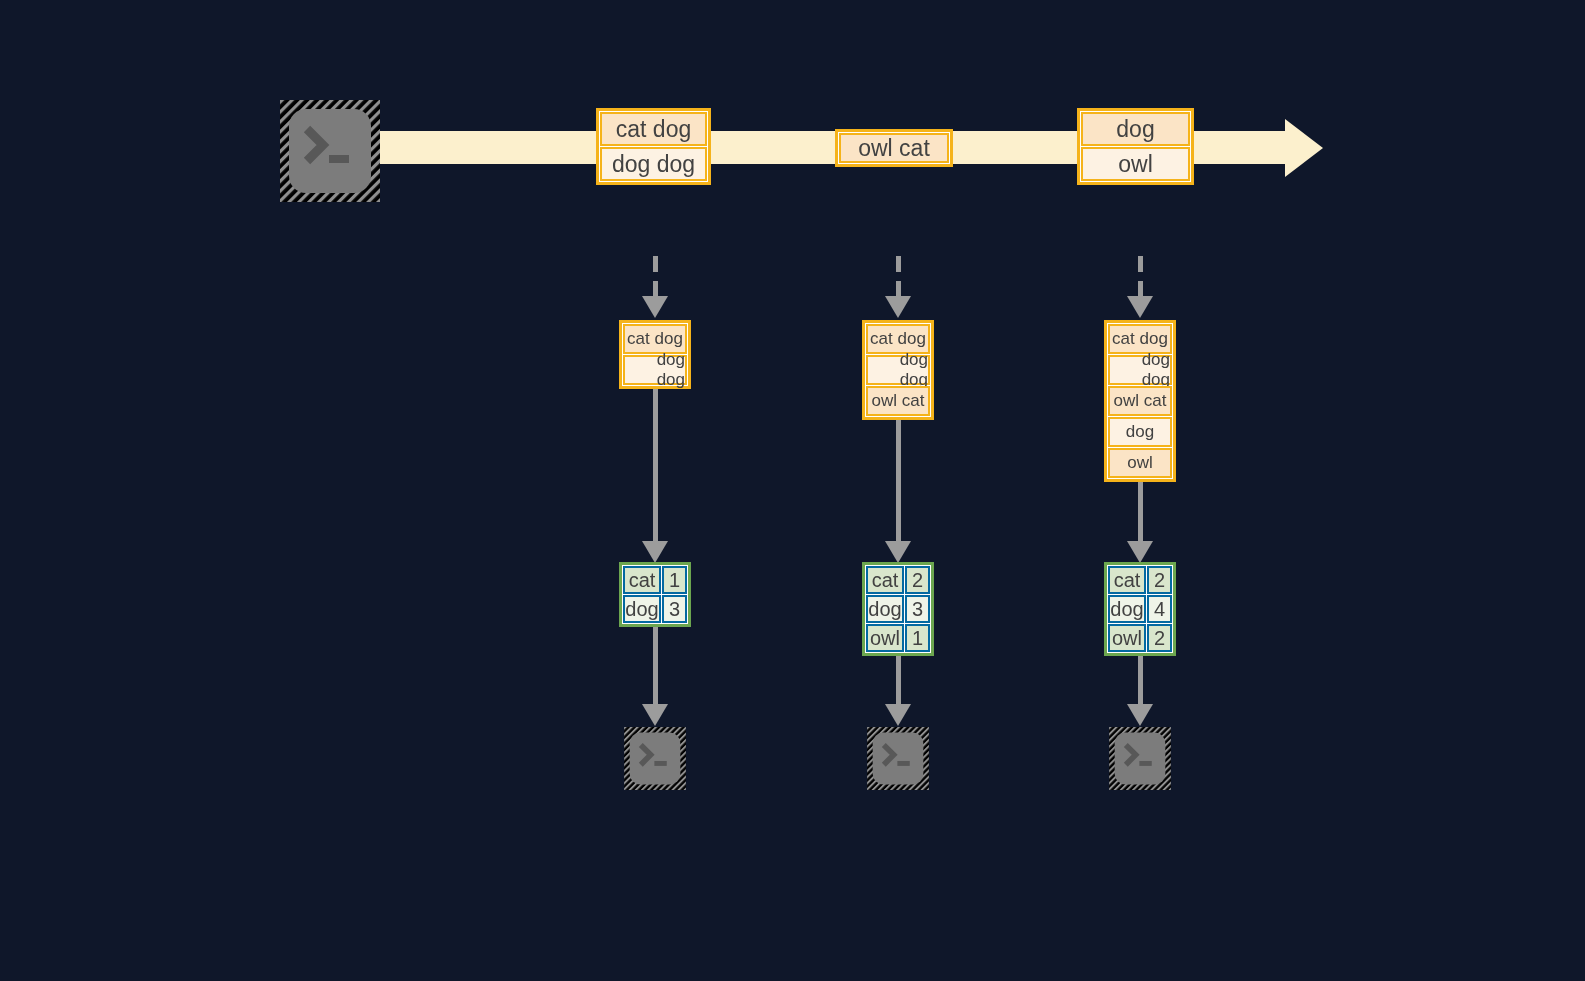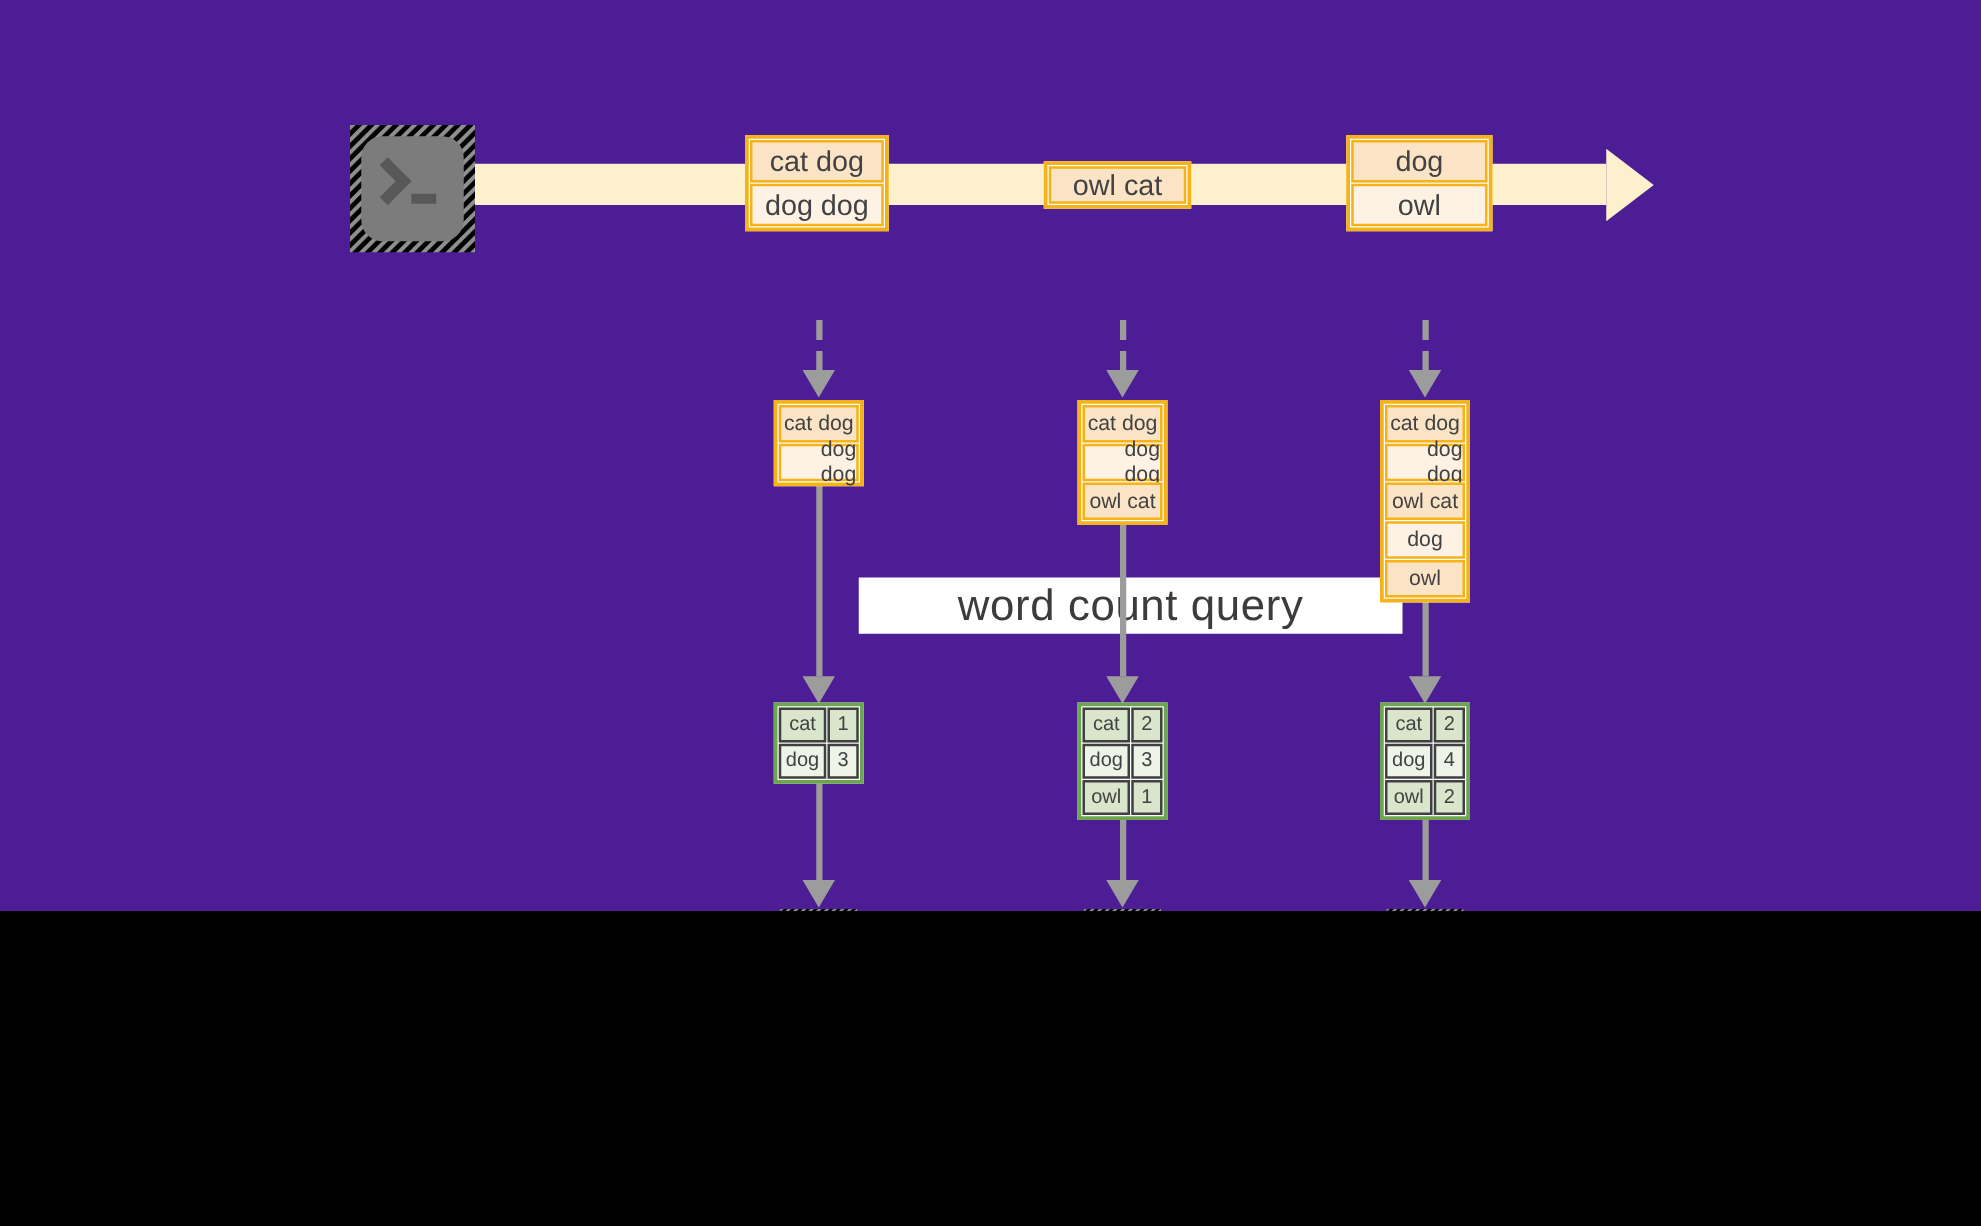--- a/index.html
+++ b/index.html
@@ -1,38 +1,38 @@
 <!DOCTYPE html>
 <html><head>
 <meta charset="utf-8">
 <style>
   html,body{margin:0;padding:0;background:#000;}
   .canvas{
-    position:relative;width:1585px;height:729px;background:#4c1d95;overflow:hidden;
+    position:relative;width:1585px;height:981px;background:#0f172a;overflow:hidden;
     font-family:"Liberation Sans", sans-serif;color:#424242;
   }
   
   .stream-band{position:absolute;left:372px;top:131px;width:913px;height:33px;background:#FCF0CD;z-index:1;}
   .stream-head{position:absolute;left:1285px;top:119px;width:0;height:0;
     border-top:29px solid transparent;border-bottom:29px solid transparent;border-left:38px solid #FCF0CD;z-index:1;}
   
   .term{position:absolute;z-index:2;}
   
   .obox{position:absolute;z-index:3;box-sizing:border-box;border:3px solid #F5B31A;background:#fff;
     display:flex;flex-direction:column;gap:1px;padding:1px;}
   .ocell{box-sizing:border-box;border:2px solid #F5B31A;display:flex;align-items:center;justify-content:center;}
   .ocell.dark{background:#FBE4C6;}
   .ocell.light{background:#FDF2E3;text-align:right;}
   .msg .ocell{height:34px;font-size:23px;}
   .msg.single .ocell{height:30px;}
   .state .ocell{height:30px;font-size:17px;}
   
   .gtable{position:absolute;z-index:3;box-sizing:border-box;border:3px solid #6CA64F;background:#fff;
     display:grid;grid-template-columns:1fr 25px;grid-auto-rows:28px;gap:1px;padding:1px;}
-  .gcell{box-sizing:border-box;border:2px solid #404040;display:flex;align-items:center;justify-content:center;font-size:16px;}
+  .gcell{box-sizing:border-box;border:2px solid #0369a1;display:flex;align-items:center;justify-content:center;font-size:20px;}
   .gcell.dark{background:#D9E6CC;}
   .gcell.light{background:#EFF4E8;}
   
   .vline{position:absolute;width:5px;background:#9C9C9C;z-index:2;}
   .vline.dashed{background:repeating-linear-gradient(180deg,#9C9C9C 0 16px,transparent 16px 25px);}
   .vhead{position:absolute;width:0;height:0;z-index:2;
     border-left:13px solid transparent;border-right:13px solid transparent;border-top:22px solid #9C9C9C;}
   
   .qlabel{position:absolute;left:687px;top:462px;width:435px;height:45px;background:#FFFFFF;z-index:1;
     display:flex;align-items:center;justify-content:center;font-size:35px;font-weight:300;color:#3C3C3C;letter-spacing:.5px;}
@@ -90,21 +90,20 @@
     <div class="ocell dark">owl cat</div>
   </div>
   <div class="obox state" style="left:1104px;top:320px;width:72px">
     <div class="ocell dark">cat dog</div>
     <div class="ocell light">dog dog</div>
     <div class="ocell dark">owl cat</div>
     <div class="ocell light">dog</div>
     <div class="ocell dark">owl</div>
   </div>
 
-  <div class="qlabel">word count query</div>
 
   <div class="vline" style="left:653px;top:388px;height:153px"></div>
   <div class="vhead" style="left:642px;top:541px"></div>
   <div class="vline" style="left:896px;top:419px;height:122px"></div>
   <div class="vhead" style="left:885px;top:541px"></div>
   <div class="vline" style="left:1138px;top:481px;height:60px"></div>
   <div class="vhead" style="left:1127px;top:541px"></div>
 
   <div class="gtable" style="left:619px;top:562px;width:72px">
     <div class="gcell dark">cat</div>

